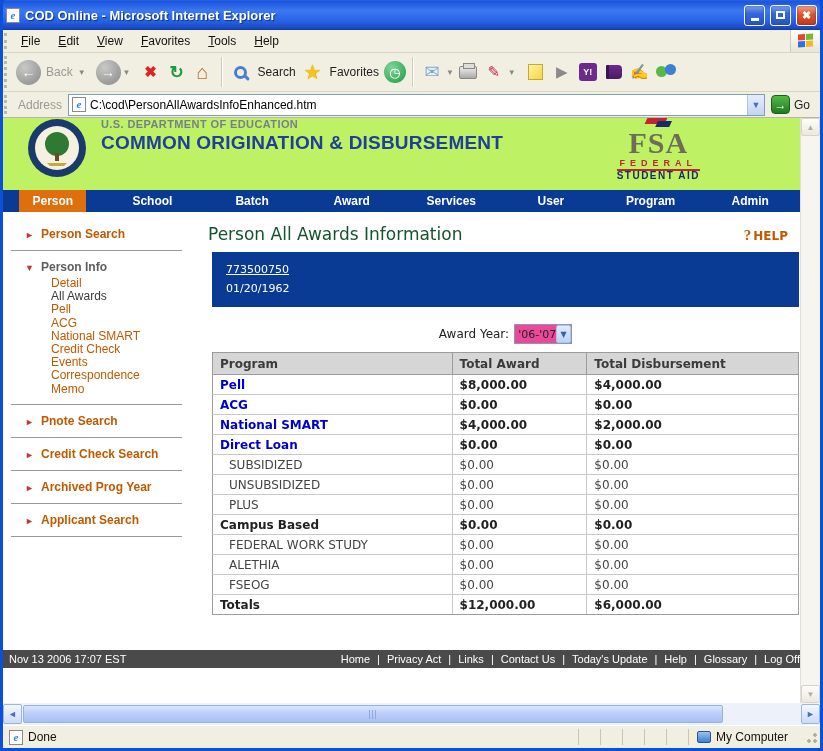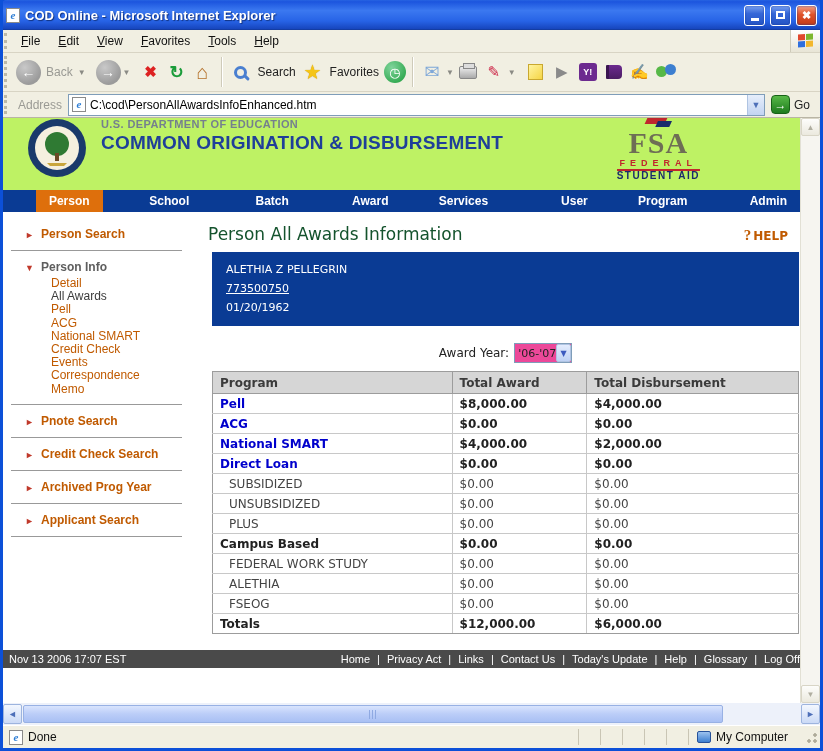--- a/index.html
+++ b/index.html
@@ -126,21 +126,21 @@
   .fsa-cap { height:12px; position:relative; margin-bottom:-2px; }
   .fsa-cap i { position:absolute; left:50%; }
   .fsa-cap i:nth-child(1){ width:20px; height:6px; background:#C0272D; transform:translateX(-60%) skewX(-25deg); top:0; }
   .fsa-cap i:nth-child(2){ width:14px; height:6px; background:#1A2B6B; transform:translateX(-10%) skewX(-25deg); top:3px; }
   .fsa-abbr { font-family:"Liberation Serif", serif; font-size:30px; font-weight:bold; color:#6E6E55; letter-spacing:1px; }
   .fsa-l1 { font-size:9px; font-weight:bold; color:#C0272D; letter-spacing:5px; border-bottom:2px solid #C0272D; padding-bottom:1px; margin-top:1px; }
   .fsa-l2 { font-size:10px; font-weight:bold; color:#1A2B6B; letter-spacing:1.5px; margin-top:0; }
 
   
   .navbar { height:22px; flex:0 0 22px; background:#0A3B94; display:flex; }
-  .nav-tab { flex:1; text-align:right; font-size:12px; font-weight:bold; color:#fff; line-height:22px; }
+  .nav-tab { flex:1; text-align:center; font-size:12px; font-weight:bold; color:#fff; line-height:22px; }
   .nav-tab span { display:inline-block; height:22px; line-height:22px; padding:0 13px; }
   .nav-tab.active span { background:#DE6F0C; }
 
   
   .content-row { height:438px; flex:0 0 438px; display:flex; background:#fff; }
 
   
   .sidebar { width:195px; flex:0 0 195px; padding-top:12px; font-size:12px; }
   .side-head { display:flex; align-items:baseline; padding:3px 0 3px 22px; font-weight:bold; color:#C05A00; }
   .side-head .arrow { width:16px; font-size:9px; color:#C0392B; }
@@ -430,21 +430,20 @@
         <div class="main">
           <div class="main-head">
             <div class="page-title">Person All Awards Information</div>
             <div class="help-link">
               <span class="help-q">?</span>
               <span>HELP</span>
             </div>
           </div>
 
           <div class="bluebox">
-            <div>ALETHIA Z PELLEGRIN</div>
             <div><span class="ssn">773500750</span></div>
             <div>01/20/1962</div>
           </div>
 
           <div class="award-year">
             <span>Award Year:</span>
             <span class="xp-select">
               <span class="val">'06-'07</span>
               <span class="btn">
                   <span>▼</span>

